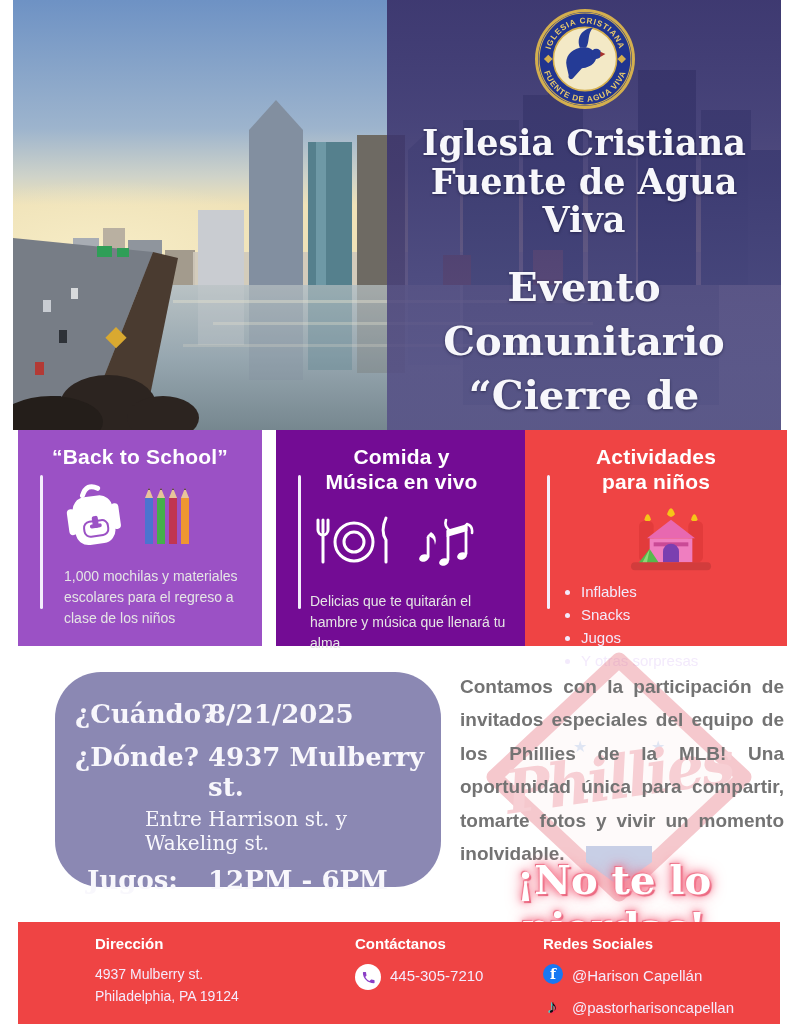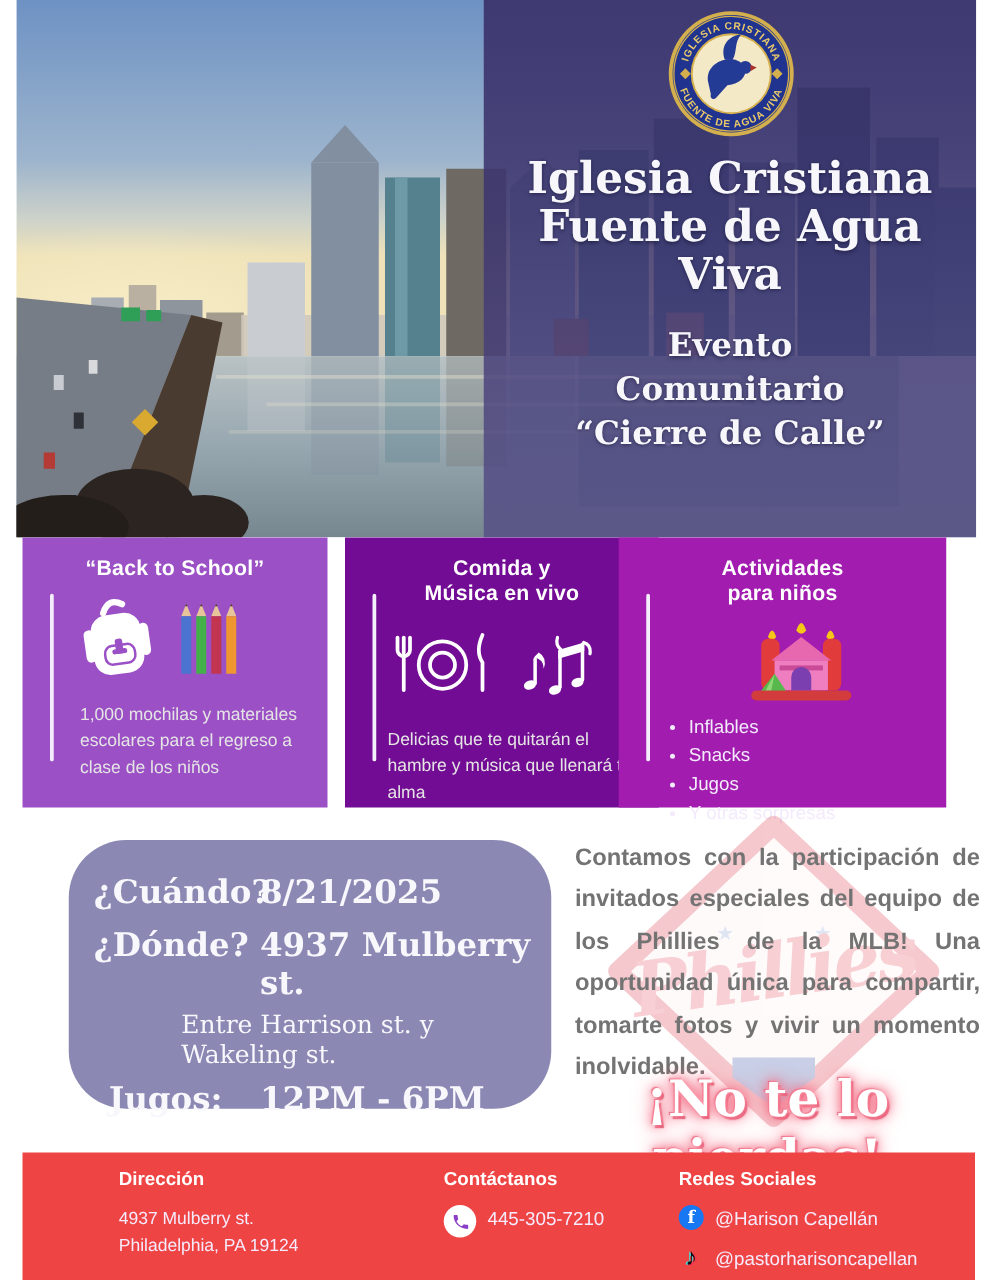--- a/index.html
+++ b/index.html
@@ -11,30 +11,30 @@
   .hero { position:absolute; left:13px; top:0; width:768px; height:430px; overflow:hidden; }
   .hero-photo { position:absolute; inset:0; }
   .hero-overlay { position:absolute; left:374px; top:0; width:394px; height:430px;
     background:linear-gradient(180deg, rgba(57,48,104,.90) 0%, rgba(60,53,112,.86) 40%, rgba(83,75,134,.78) 100%); }
   .hero-content { position:absolute; left:374px; top:0; width:394px; height:430px; text-align:center; color:#f7f7fb; }
   .church-logo { position:absolute; left:147px; top:8px; width:102px; height:102px; }
   .church-name { position:absolute; left:4px; top:124px; width:386px;
     font-family:"DejaVu Serif","Liberation Serif",serif; font-weight:bold; font-size:35px; line-height:1.1;
     text-shadow:0 1px 3px rgba(10,10,40,.5); }
   .event-title { position:absolute; left:10px; top:260px; width:374px;
-    font-family:"DejaVu Serif","Liberation Serif",serif; font-weight:bold; font-size:26px; line-height:1.35;
+    font-family:"DejaVu Serif","Liberation Serif",serif; font-weight:bold; font-size:40px; line-height:1.35;
     text-shadow:0 1px 3px rgba(10,10,40,.5); }
 
   
   .cards { position:absolute; top:430px; left:0; width:791px; height:216px; }
   .card { position:absolute; top:0; height:216px; color:#fff; }
   .card-1 { left:18px;  width:244px; background:#9b51c5; }
   .card-2 { left:276px; width:251px; background:#730c94; }
-  .card-3 { left:495px; width:262px; background:#a21caf; }
-  .card-title { margin-top:15px; text-align:center; font-weight:bold; font-size:17px; line-height:1.18; letter-spacing:.2px; }
+  .card-3 { left:525px; width:262px; background:#ef4444; }
+  .card-title { margin-top:15px; text-align:center; font-weight:bold; font-size:21px; line-height:1.18; letter-spacing:.2px; }
   .accent-bar { position:absolute; left:22px; top:45px; width:3px; height:134px; background:#f4eefc; border-radius:2px; }
   .card-icons { display:flex; align-items:center; margin:10px 0 4px 46px; height:72px; gap:14px; }
   .card-2 .card-icons { margin-left:36px; gap:16px; }
   .card-3 .card-icons { justify-content:center; margin-left:30px; }
   .card-desc { margin:14px 14px 0 46px; font-size:14px; line-height:1.5; color:#e5e5e5; }
   .card-2 .card-desc { margin-left:34px; }
   .activity-list { margin:4px 0 0 56px; list-style:disc; color:#f3eafc; }
   .activity-list li { font-size:15px; line-height:22px; margin-bottom:1px; }
 
   

